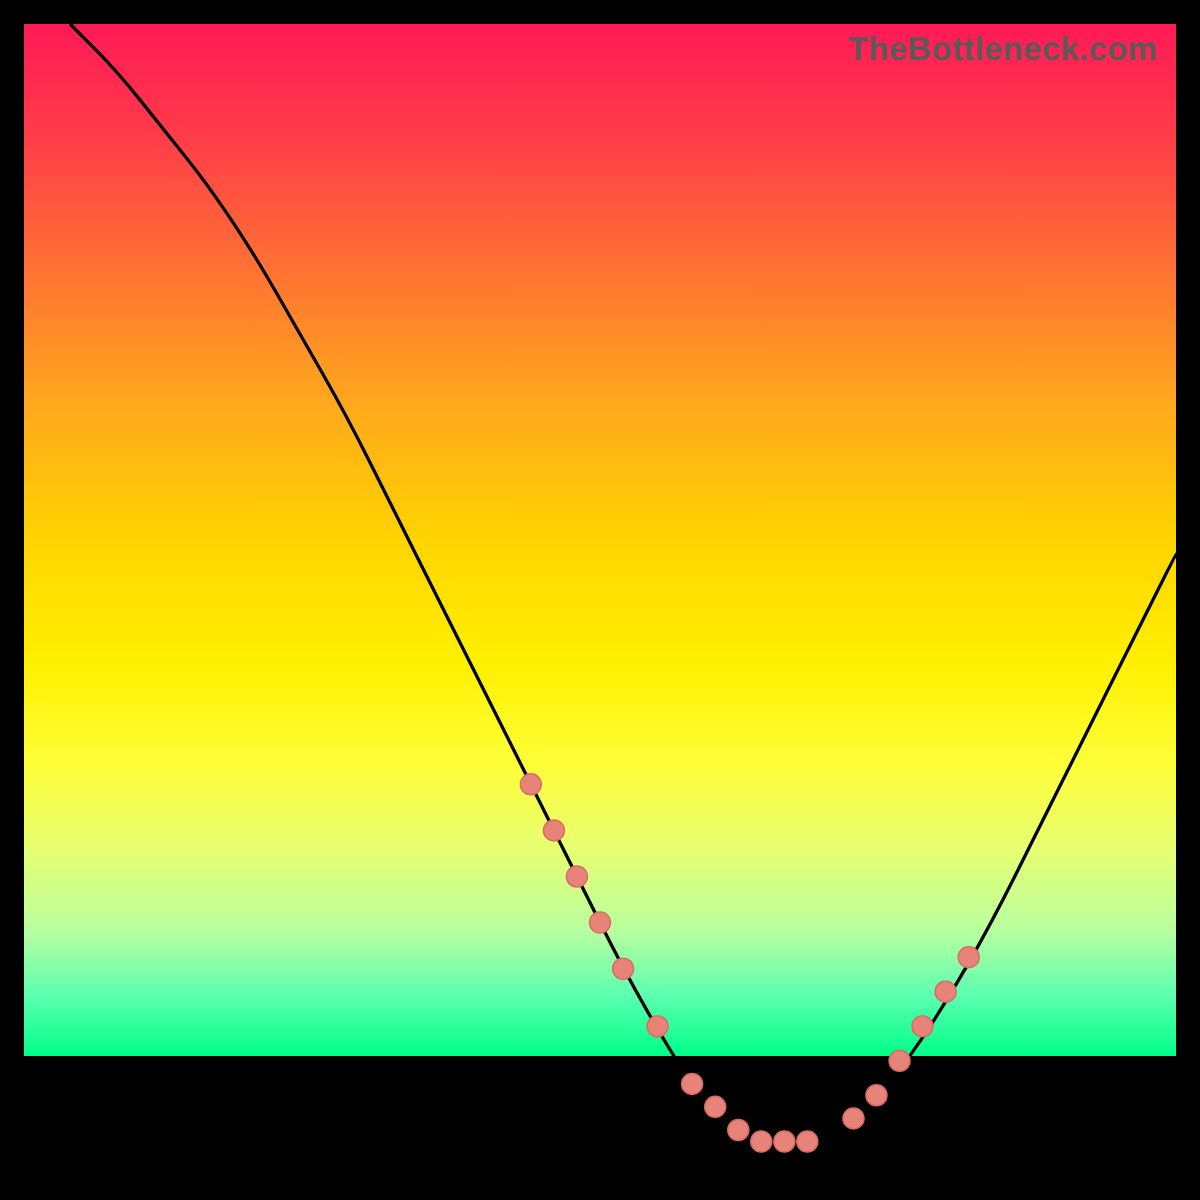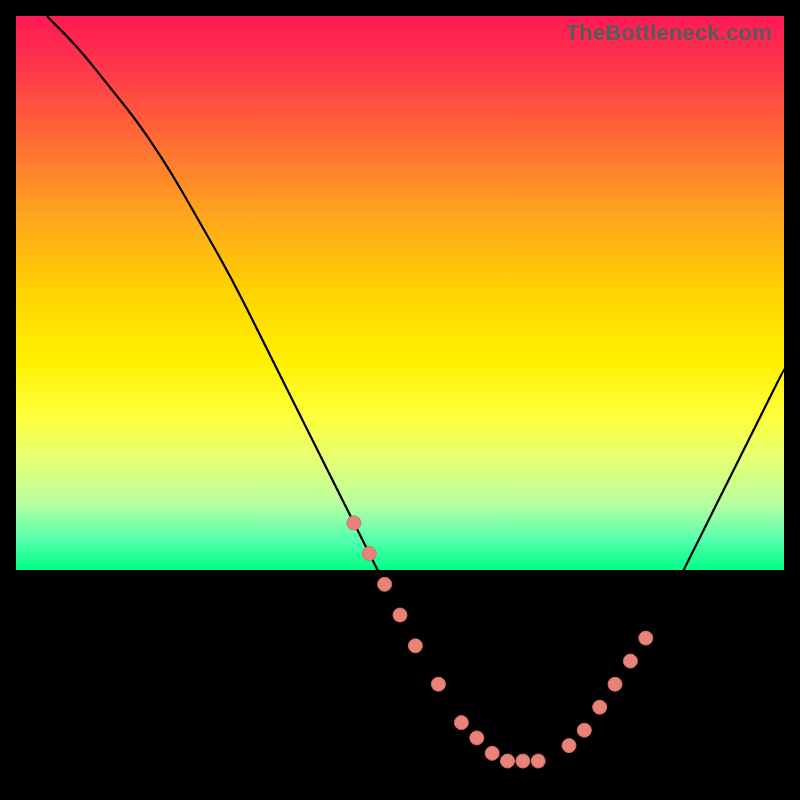--- a/index.html
+++ b/index.html
@@ -8,21 +8,21 @@
     position: relative;
     width: 800px;
     height: 800px;
     background: #000;
   }
   .plot-area {
     position: absolute;
     left: 16px;
     top: 16px;
     width: 768px;
-    height: 554px;
+    height: 688px;
     background: linear-gradient(to bottom,
       #ff1a55 0%,
       #ff394a 10%,
       #ff6a36 22%,
       #ffa51e 36%,
       #ffd400 50%,
       #fff000 62%,
       #fdff3a 72%,
       #e6ff72 80%,
       #b7ffa0 88%,

